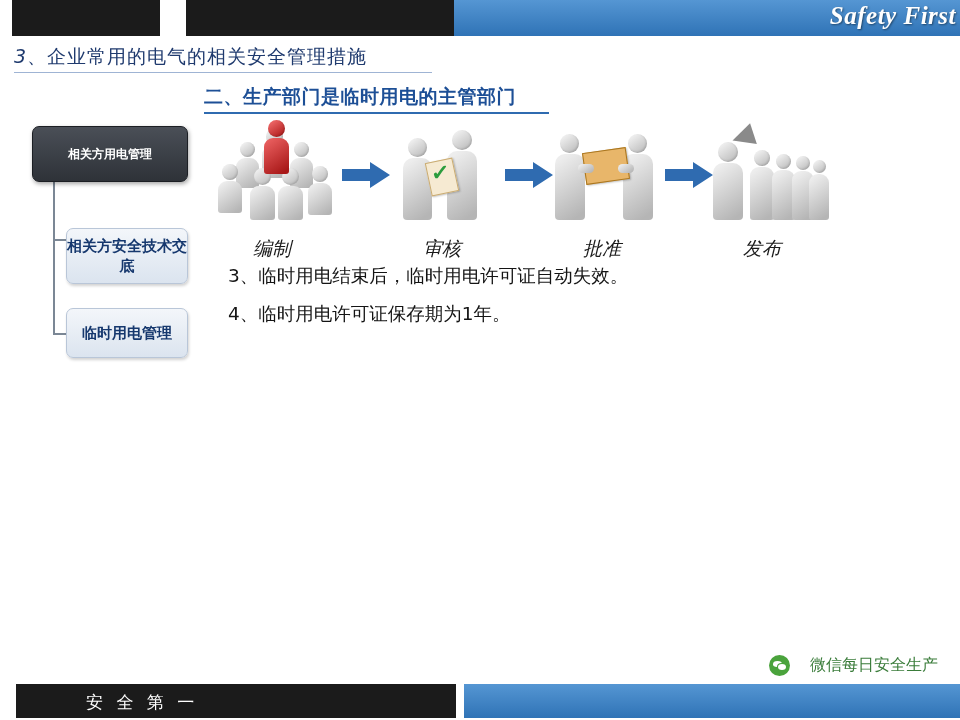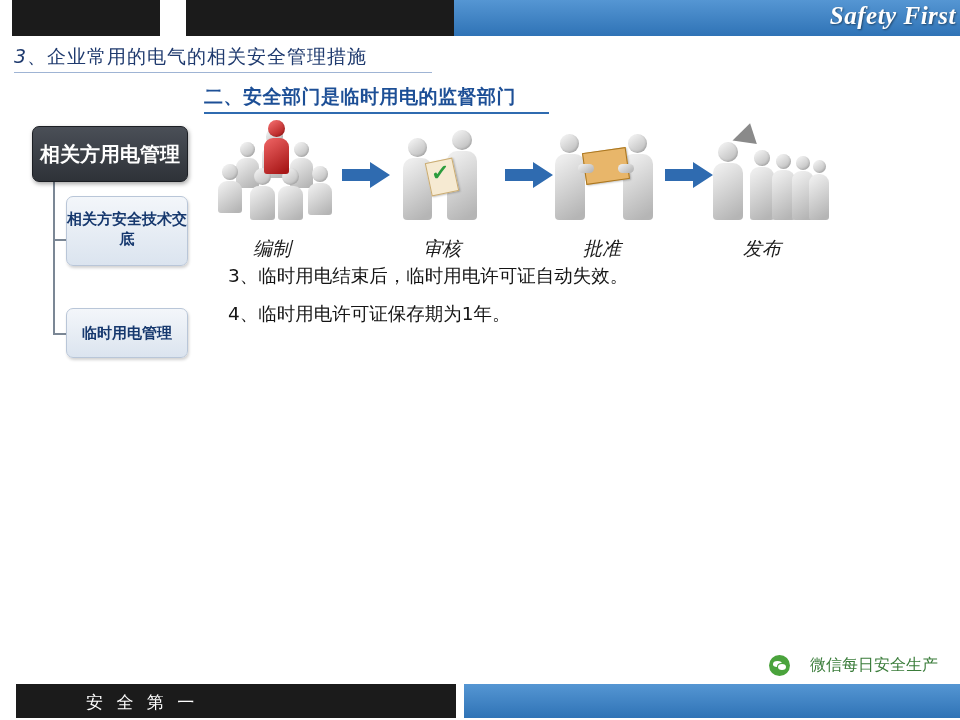--- a/index.html
+++ b/index.html
@@ -107,37 +107,36 @@
     text-align: center;
     line-height: 1.35;
     font-family: "DejaVu Sans", sans-serif;
   }
   .lbox-main {
     left: 12px; top: 6px;
     width: 156px; height: 56px;
     background: linear-gradient(180deg, #4a4f57 0%, #2e3238 100%);
     border: 1px solid #1c1f24;
     color: #ffffff;
-    font-size: 20px;
+    font-size: 12px;
     font-weight: bold;
     box-shadow: 1px 2px 4px rgba(0,0,0,0.35);
   }
   .lbox-sub {
     width: 122px;
     background: linear-gradient(180deg, #f3f6fa 0%, #dbe4ef 100%);
     border: 1px solid #b9c6d8;
     color: #16386e;
     font-size: 15px;
     font-weight: bold;
     box-shadow: 1px 2px 3px rgba(0,0,0,0.18);
   }
   .lbox-sub-1 {
-    left: 46px; top: 76px;
-    height: 70px;
-    font-family: Liberation Mono, monospace;
+    left: 46px; top: 108px;
+    height: 56px;
   }
   .lbox-sub-2 {
     left: 46px; top: 188px;
     height: 50px;
   }
   .connector-v {
     position: absolute;
     left: 33px; top: 62px;
     width: 2px; height: 152px;
     background: #7b8795;
@@ -330,21 +329,21 @@
   <div class="tb-black-1"></div>
   <div class="tb-white-gap"></div>
   <div class="tb-black-2"></div>
   <div class="tb-blue"></div>
   <div class="tb-title">Safety First</div>
 </div>
 
 <div class="section-heading"><span class="num">3</span><span>、企业常用的电气的相关安全管理措施</span></div>
 <div class="heading-underline"></div>
 
-<div class="subtitle">二、安全部门是临时用电的监督部门</div>
+<div class="subtitle">二、生产部门是临时用电的主管部门</div>
 <div class="subtitle-underline"></div>
 
 <div class="left-panel">
   <div class="connector-v"></div>
   <div class="connector-h1"></div>
   <div class="connector-h2"></div>
 
   <div class="lbox lbox-main">
     <span>相关方用电管理</span>
   </div>

